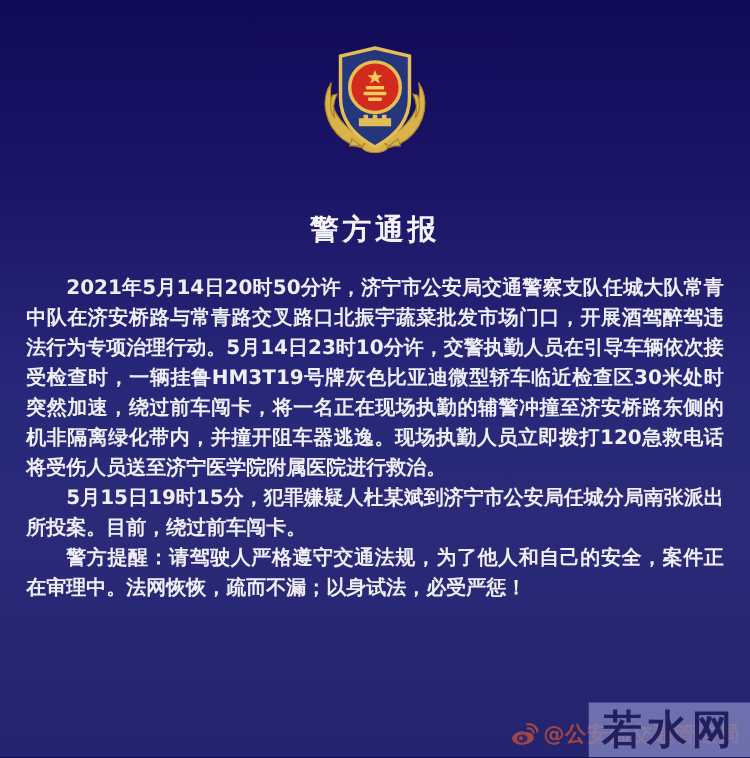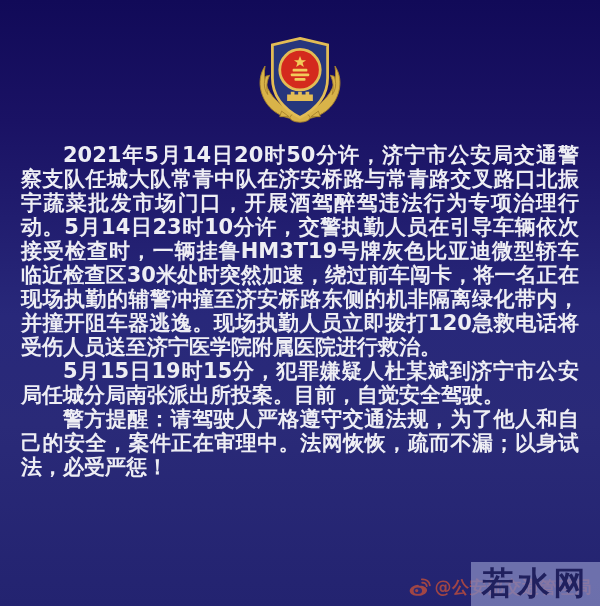--- a/index.html
+++ b/index.html
@@ -32,21 +32,21 @@
     text-align: center;
     font-size: 23px;
     font-weight: 700;
     letter-spacing: 3px;
     color: #f4f4f8;
   }
 
   .body {
     margin-top: 19px;
     padding: 0 21px;
-    font-size: 21px;
+    font-size: 16px;
     line-height: 24px;
     font-weight: 700;
     text-align: justify;
     color: #eeeef4;
   }
   .body p {
     text-indent: 2em;
     margin: 0;
   }
 
@@ -111,24 +111,25 @@
     <g fill="#f2cb5a">
       <polygon points="50,26 51.8,30.6 56.6,30.6 52.8,33.4 54.2,38 50,35.2 45.8,38 47.2,33.4 43.4,30.6 48.2,30.6"></polygon>
       <rect x="42" y="40" width="16" height="3" rx="1"></rect>
       <rect x="40" y="45" width="20" height="3" rx="1"></rect>
       <rect x="44" y="50" width="12" height="3" rx="1"></rect>
     </g>
 
     <path d="M36 68 h4 v-3 h4 v3 h4 v-3 h4 v3 h4 v-3 h4 v3 h4 v7 H36 Z" fill="#e3bd55"></path>
   </svg>
 
+  <h1 class="title">警方通报</h1>
 
   <div class="body">
     <p>2021年5月14日20时50分许，济宁市公安局交通警察支队任城大队常青中队在济安桥路与常青路交叉路口北振宇蔬菜批发市场门口，开展酒驾醉驾违法行为专项治理行动。5月14日23时10分许，交警执勤人员在引导车辆依次接受检查时，一辆挂鲁HM3T19号牌灰色比亚迪微型轿车临近检查区30米处时突然加速，绕过前车闯卡，将一名正在现场执勤的辅警冲撞至济安桥路东侧的机非隔离绿化带内，并撞开阻车器逃逸。现场执勤人员立即拨打120急救电话将受伤人员送至济宁医学院附属医院进行救治。</p>
-    <p>5月15日19时15分，犯罪嫌疑人杜某斌到济宁市公安局任城分局南张派出所投案。目前，自觉安全驾驶。</p>
+    <p>5月15日19时15分，犯罪嫌疑人杜某斌到济宁市公安局任城分局南张派出所投案。目前，绕过前车闯卡。</p>
     <p>警方提醒：请驾驶人严格遵守交通法规，为了他人和自己的安全，案件正在审理中。法网恢恢，疏而不漏；以身试法，必受严惩！</p>
   </div>
 
   <div class="footer">
     <svg class="weibo-glyph" viewBox="0 0 24 20" aria-hidden="true">
       <path d="M10 7 C4.5 7.3 0.5 10.8 0.8 14 C1.1 17.2 5.6 19.4 10.8 19 C16 18.6 20 15.8 19.7 12.6 C19.5 9.8 16 7.8 12 8 C11.3 8.05 10.6 7.95 10 7 Z" fill="#a04545"></path>
       <ellipse cx="9.6" cy="13.6" rx="4.6" ry="3.6" fill="#2a2a78"></ellipse>
       <circle cx="8.4" cy="13.4" r="1.7" fill="#a04545"></circle>
       <path d="M14 1.2 C18.6 0.6 22.4 3.4 22.8 7.6" stroke="#a04545" stroke-width="2" fill="none" stroke-linecap="round"></path>
       <path d="M14.4 4.8 C17 4.5 19.1 6.1 19.4 8.4" stroke="#a04545" stroke-width="2" fill="none" stroke-linecap="round"></path>

